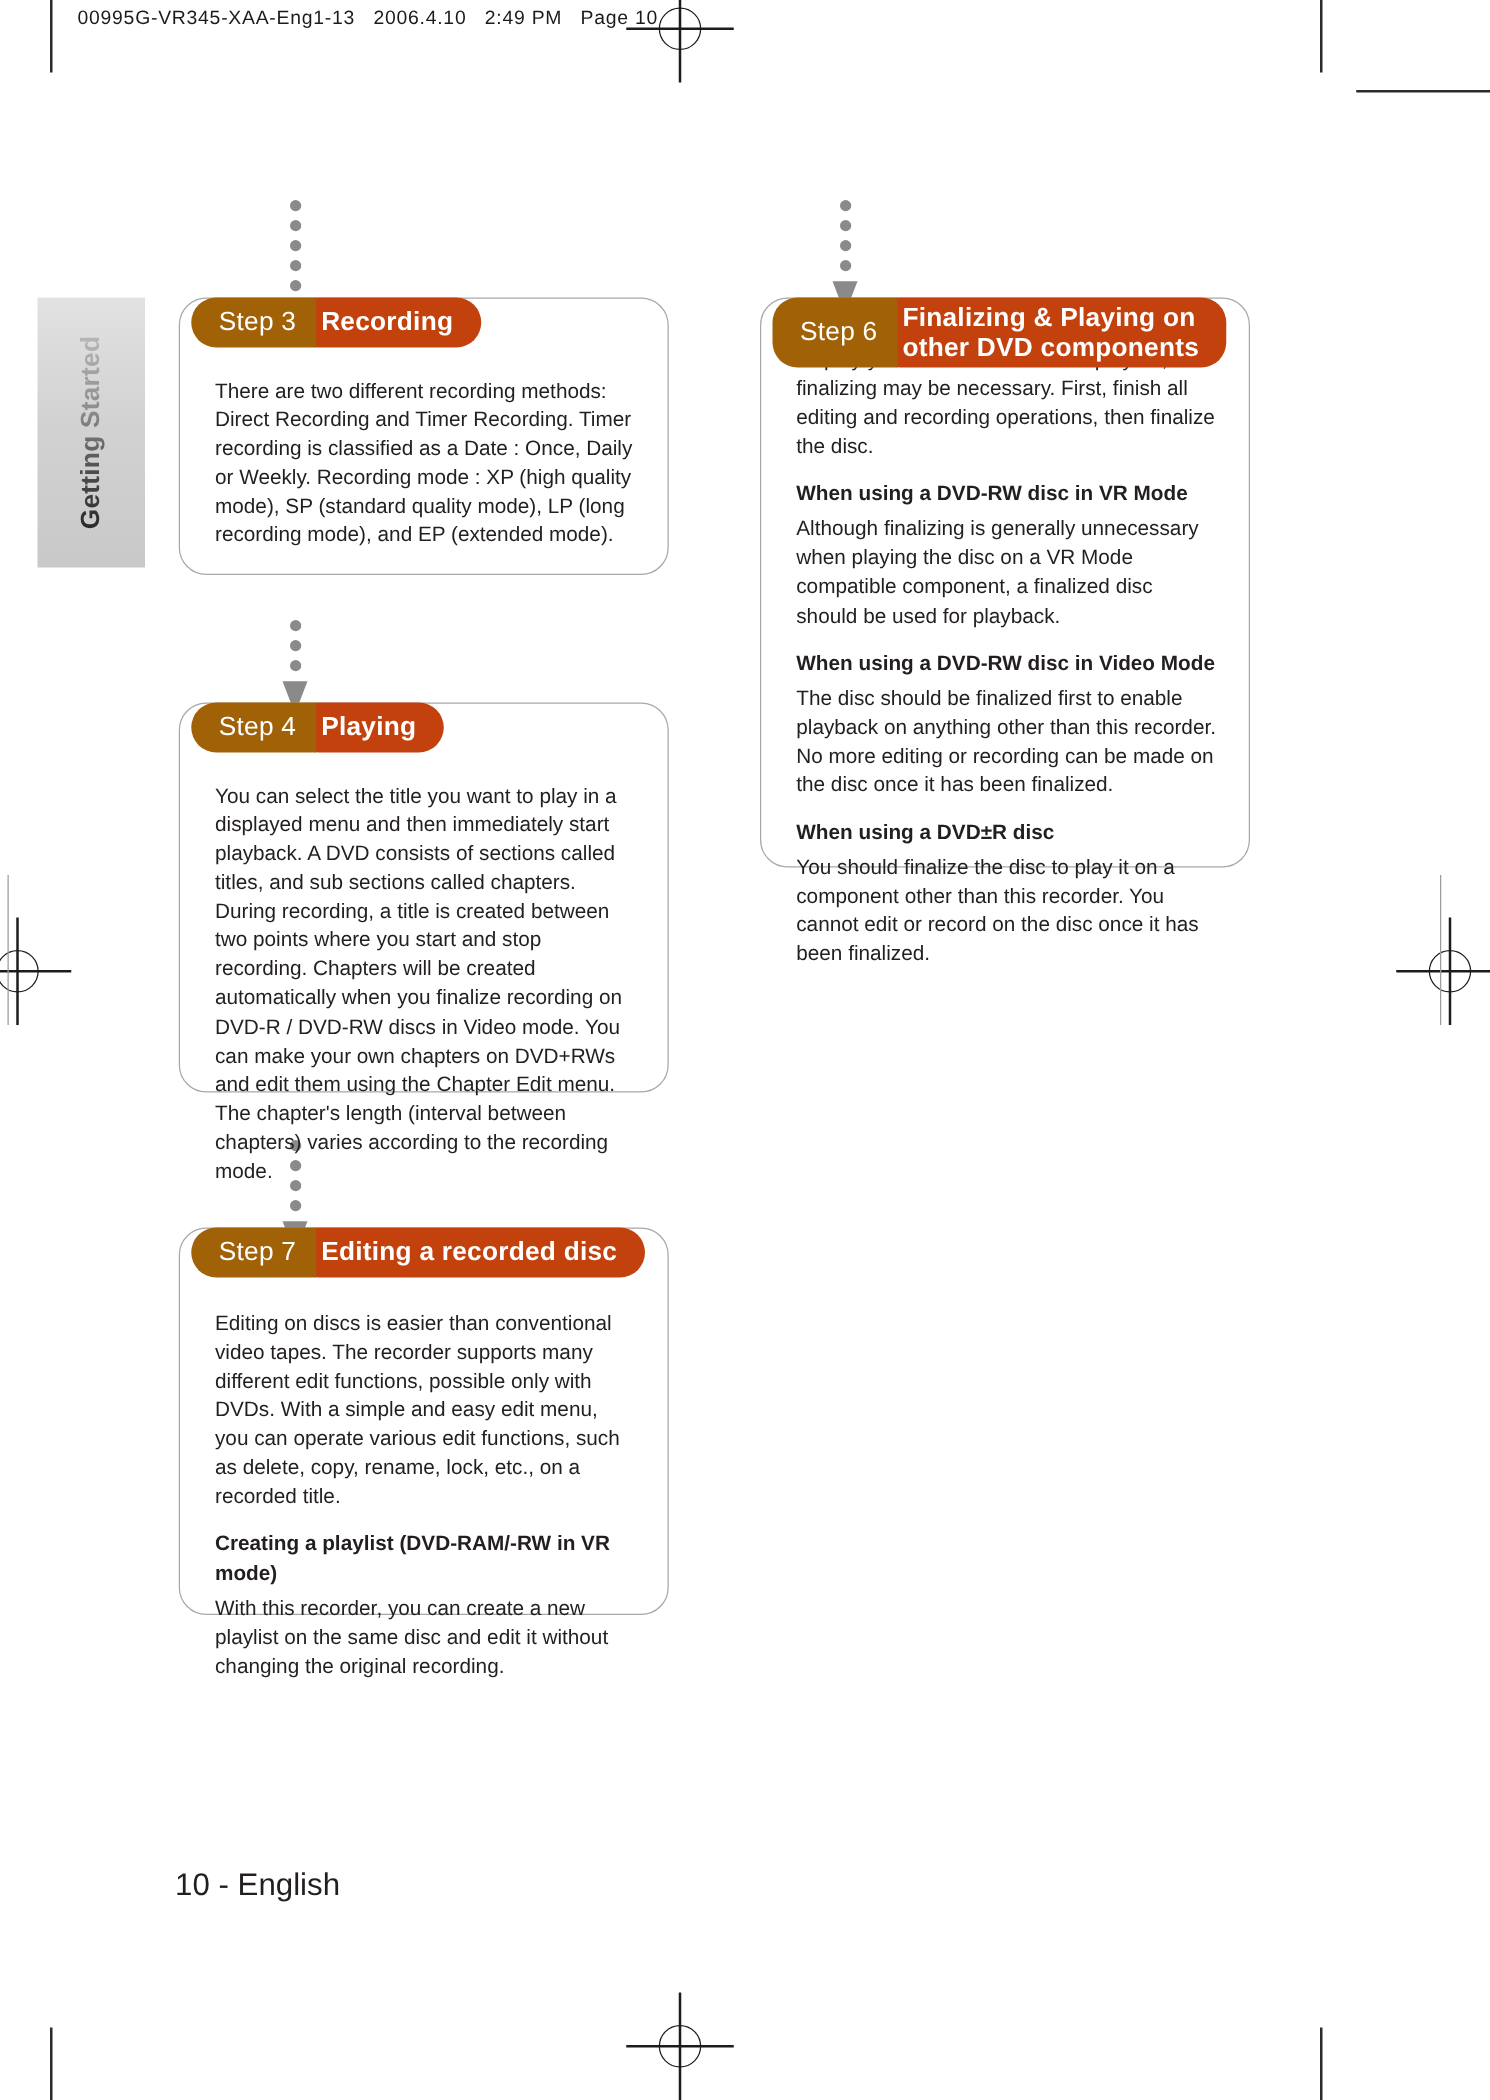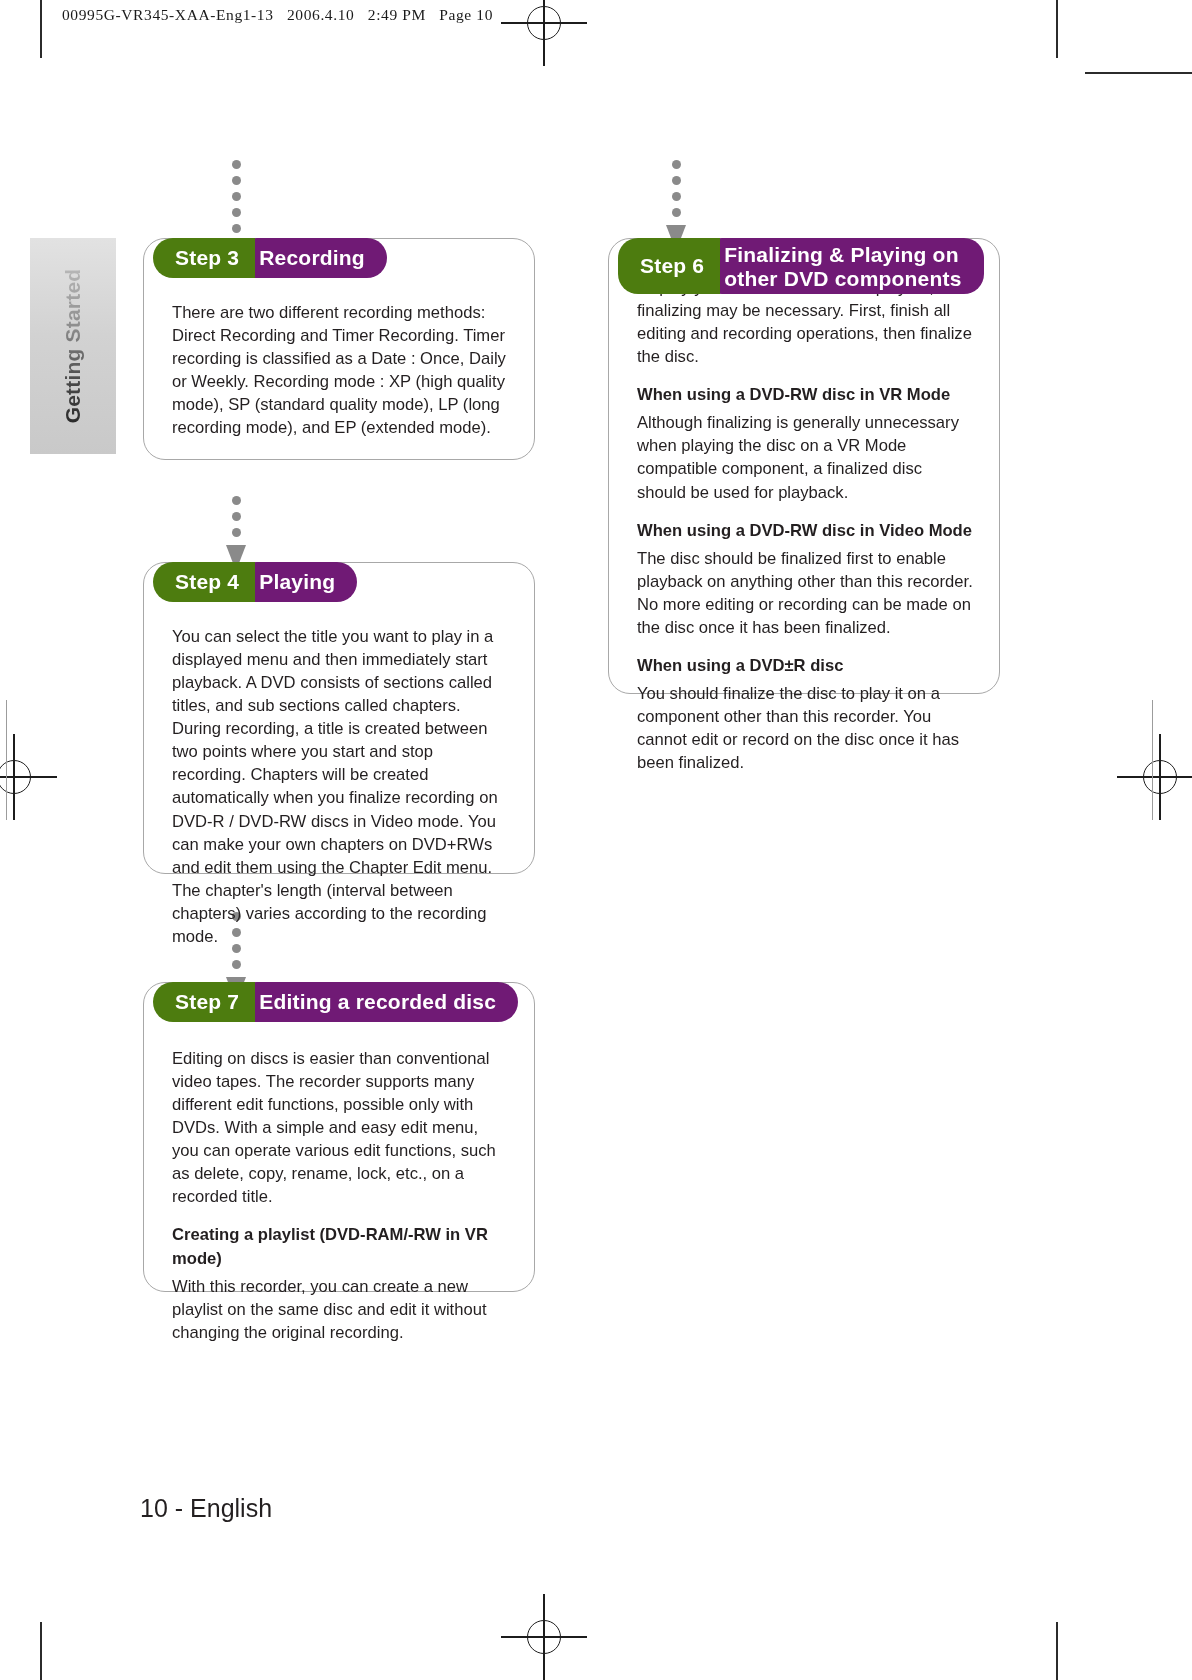--- a/index.html
+++ b/index.html
@@ -15,21 +15,21 @@
     font-family: "Liberation Sans", sans-serif;
     color: #231f20;
     overflow: hidden;
   }
 
   
   .scan-header {
     position: absolute;
     top: 6px;
     left: 62px;
-    font-family: Liberation Serif, serif;
+    font-family: Liberation Sans, sans-serif;
     font-size: 15.5px;
     letter-spacing: 0.6px;
     color: #1b1b1b;
     white-space: pre;
   }
 
   .crop-v-left  { left: 40px;  top: 0;    width: 1.6px; height: 58px;  background:#2b2b2b; position:absolute;}
   .crop-v-left2 { left: 40px;  top: 1622px; width: 1.6px; height: 58px; background:#2b2b2b; position:absolute;}
   .crop-v-right { left: 1056px; top: 0;   width: 1.6px; height: 58px;  background:#2b2b2b; position:absolute;}
   .crop-v-right2{ left: 1056px; top: 1622px; width: 1.6px; height: 58px; background:#2b2b2b; position:absolute;}
@@ -128,36 +128,36 @@
     position: absolute;
     left: 9px;
     top: -1px;
     display: flex;
     align-items: stretch;
     height: 40px;
   }
   .step-banner.tall { height: 56px; }
 
   .banner-left {
-    background: #4d7c0f;
+    background: #a16207;
     border-radius: 20px 0 0 20px;
     display: flex;
     align-items: center;
     justify-content: center;
     padding: 0 16px 0 22px;
     color: #ffffff;
     font-size: 21px;
-    font-weight: bold;
+    font-weight: normal;
     letter-spacing: 0.2px;
     white-space: nowrap;
     position: relative;
     z-index: 2;
   }
   .banner-right {
-    background: #701a75;
+    background: #c2410c;
     border-radius: 20px;
     display: flex;
     align-items: center;
     padding: 0 22px 0 22px;
     margin-left: -18px;
     color: #ffffff;
     font-size: 21px;
     font-weight: bold;
     letter-spacing: 0.2px;
     white-space: nowrap;

